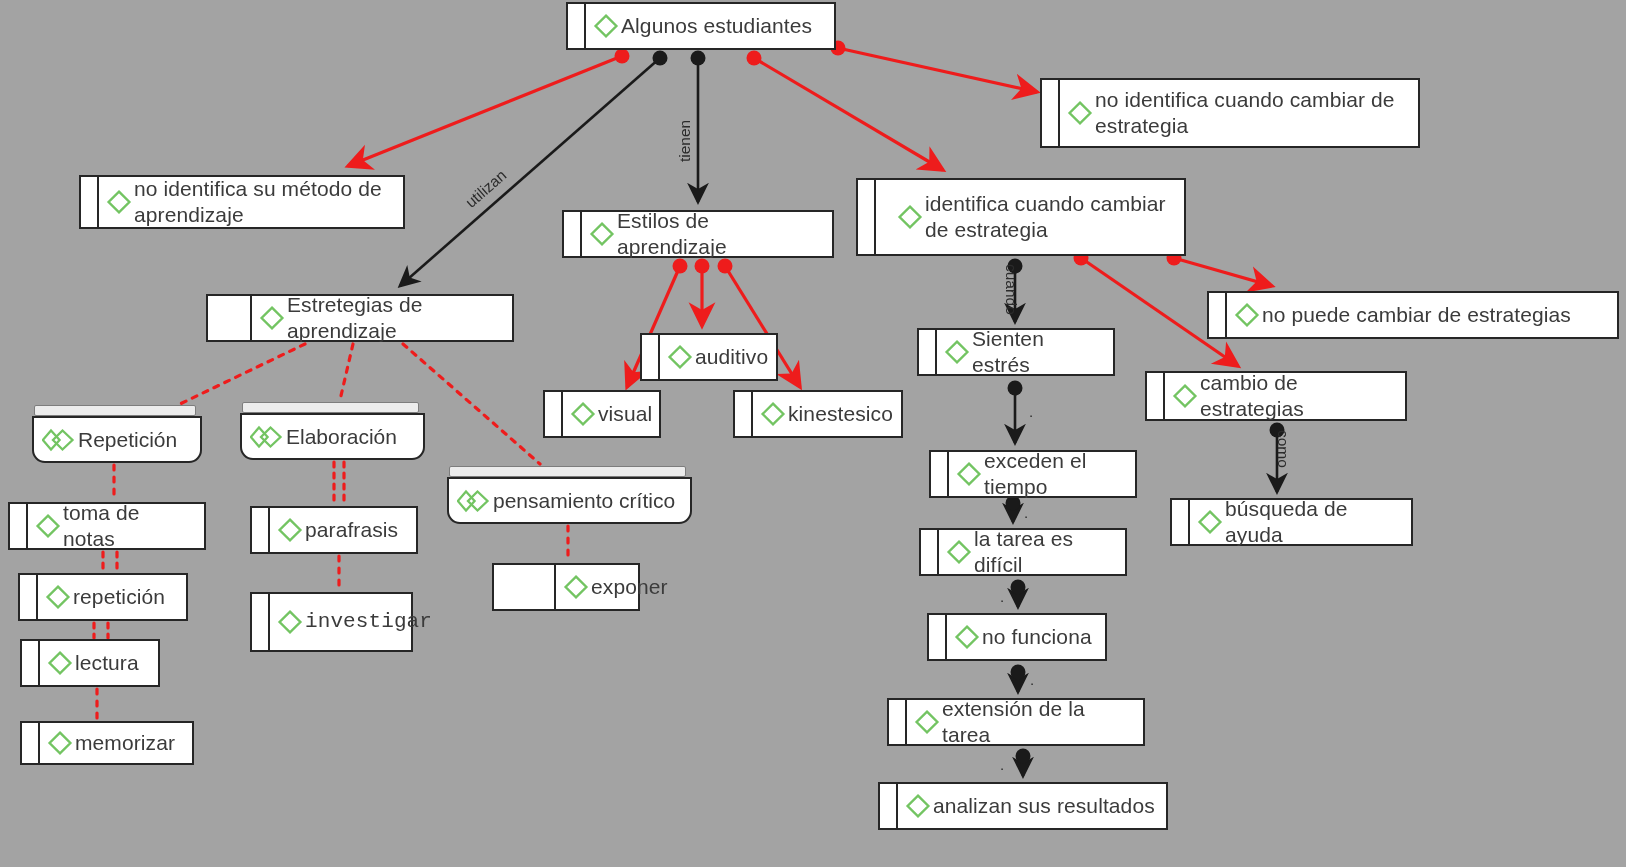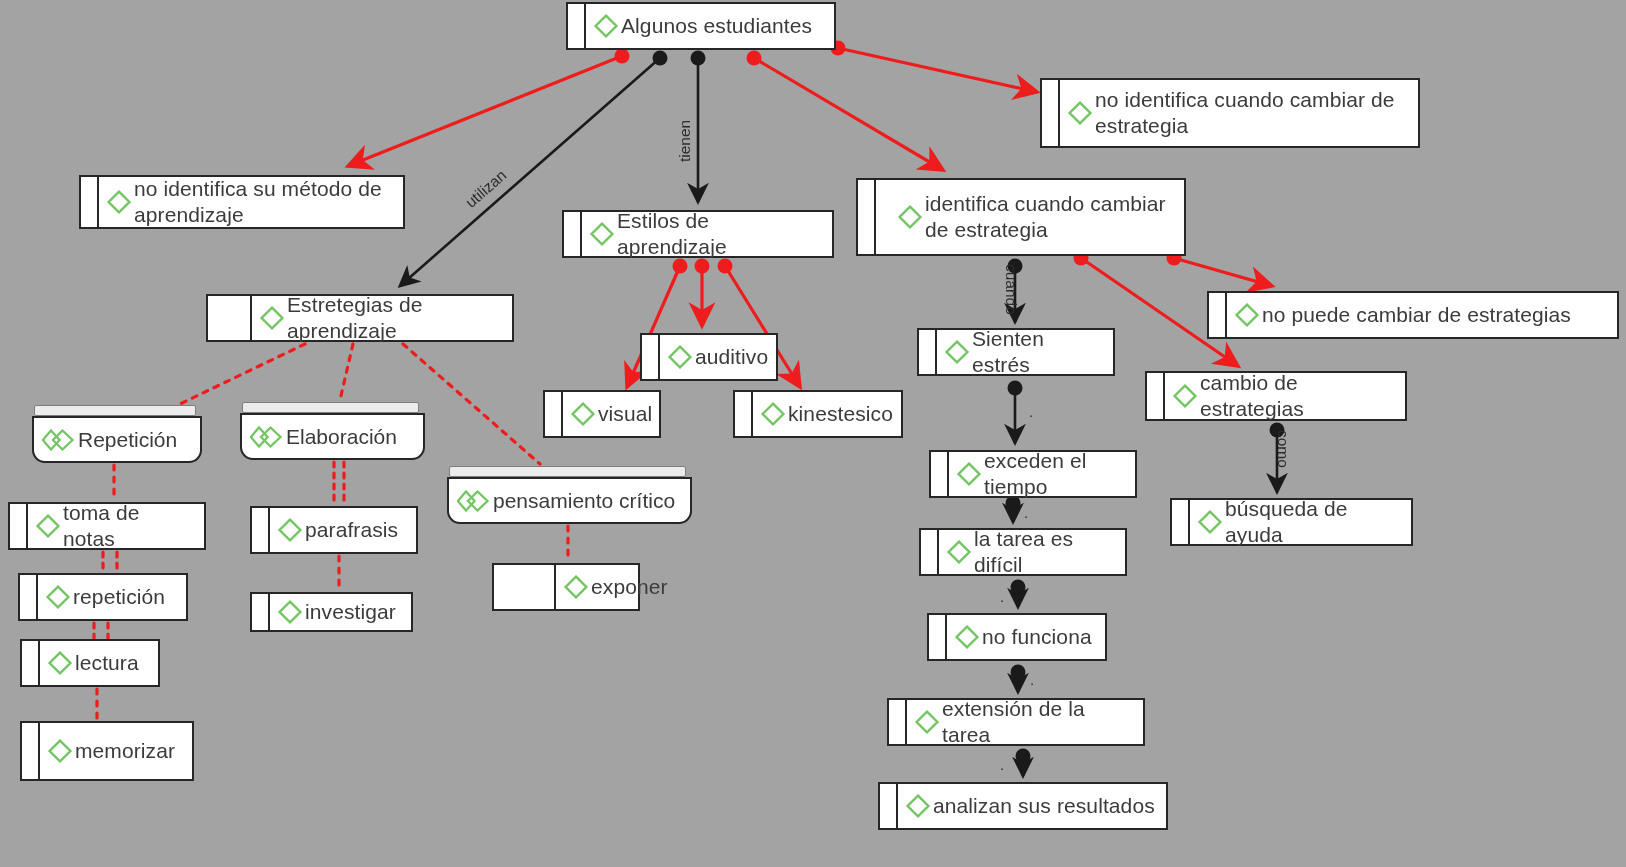--- a/index.html
+++ b/index.html
@@ -335,39 +335,39 @@
       </div>
       <div class="node" style="left: 20px; top: 639px; width: 140px; height: 48px;">
         <div class="tab"></div>
         <div class="body">
           <svg width="26" height="26" viewBox="0 0 26 26" class="dia">
             <path d="M13 2.6 L23.4 13 L13 23.4 L2.6 13 Z" fill="none" stroke="#73c462" stroke-width="2.4"></path>
           </svg>
           <span class="lbl">lectura</span>
         </div>
       </div>
-      <div class="node" style="left: 20px; top: 721px; width: 174px; height: 60px; text-align: center;">
+      <div class="node" style="left: 20px; top: 721px; width: 174px; height: 44px; text-align: center;">
         <div class="tab"></div>
         <div class="body">
           <svg width="26" height="26" viewBox="0 0 26 26" class="dia">
             <path d="M13 2.6 L23.4 13 L13 23.4 L2.6 13 Z" fill="none" stroke="#73c462" stroke-width="2.4"></path>
           </svg>
           <span class="lbl">memorizar</span>
         </div>
       </div>
       <div class="node" style="left: 250px; top: 506px; width: 168px; height: 48px;">
         <div class="tab"></div>
         <div class="body">
           <svg width="26" height="26" viewBox="0 0 26 26" class="dia">
             <path d="M13 2.6 L23.4 13 L13 23.4 L2.6 13 Z" fill="none" stroke="#73c462" stroke-width="2.4"></path>
           </svg>
           <span class="lbl">parafrasis</span>
         </div>
       </div>
-      <div class="node" style="left: 250px; top: 592px; width: 163px; height: 40px;">
+      <div class="node" style="left: 250px; top: 592px; width: 163px; height: 60px; font-family: Liberation Mono, monospace;">
         <div class="tab"></div>
         <div class="body">
           <svg width="26" height="26" viewBox="0 0 26 26" class="dia">
             <path d="M13 2.6 L23.4 13 L13 23.4 L2.6 13 Z" fill="none" stroke="#73c462" stroke-width="2.4"></path>
           </svg>
           <span class="lbl">investigar</span>
         </div>
       </div>
       <div class="node" style="left: 492px; top: 563px; width: 148px; height: 48px; padding-left: 44px;">
         <div class="tab"></div>

